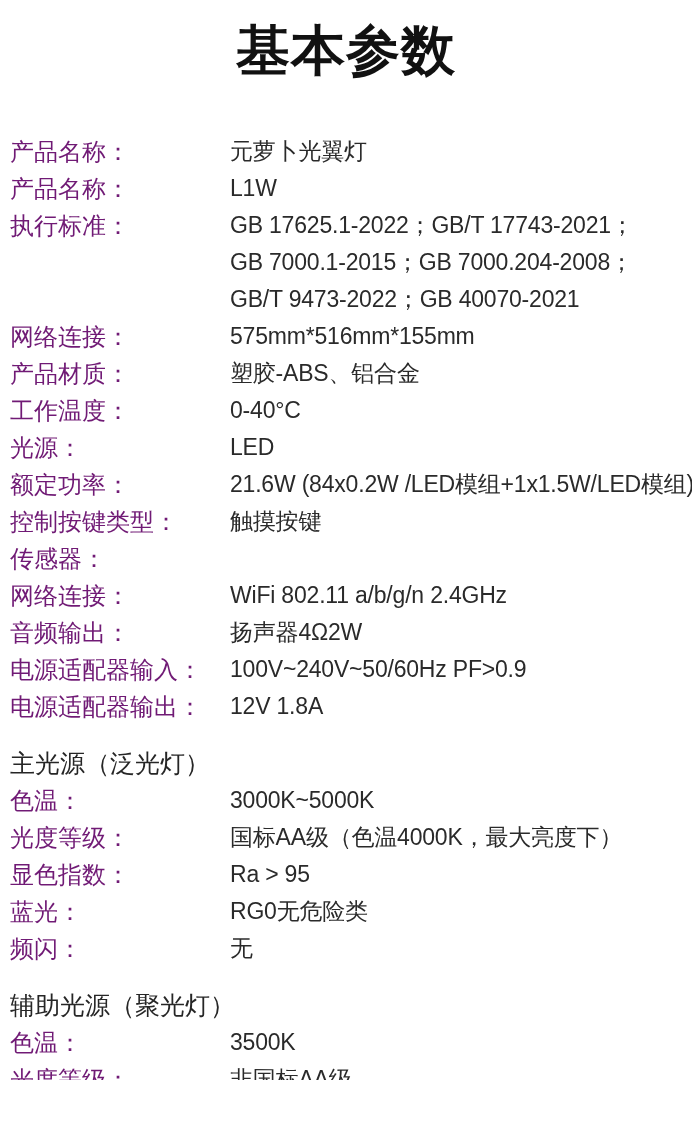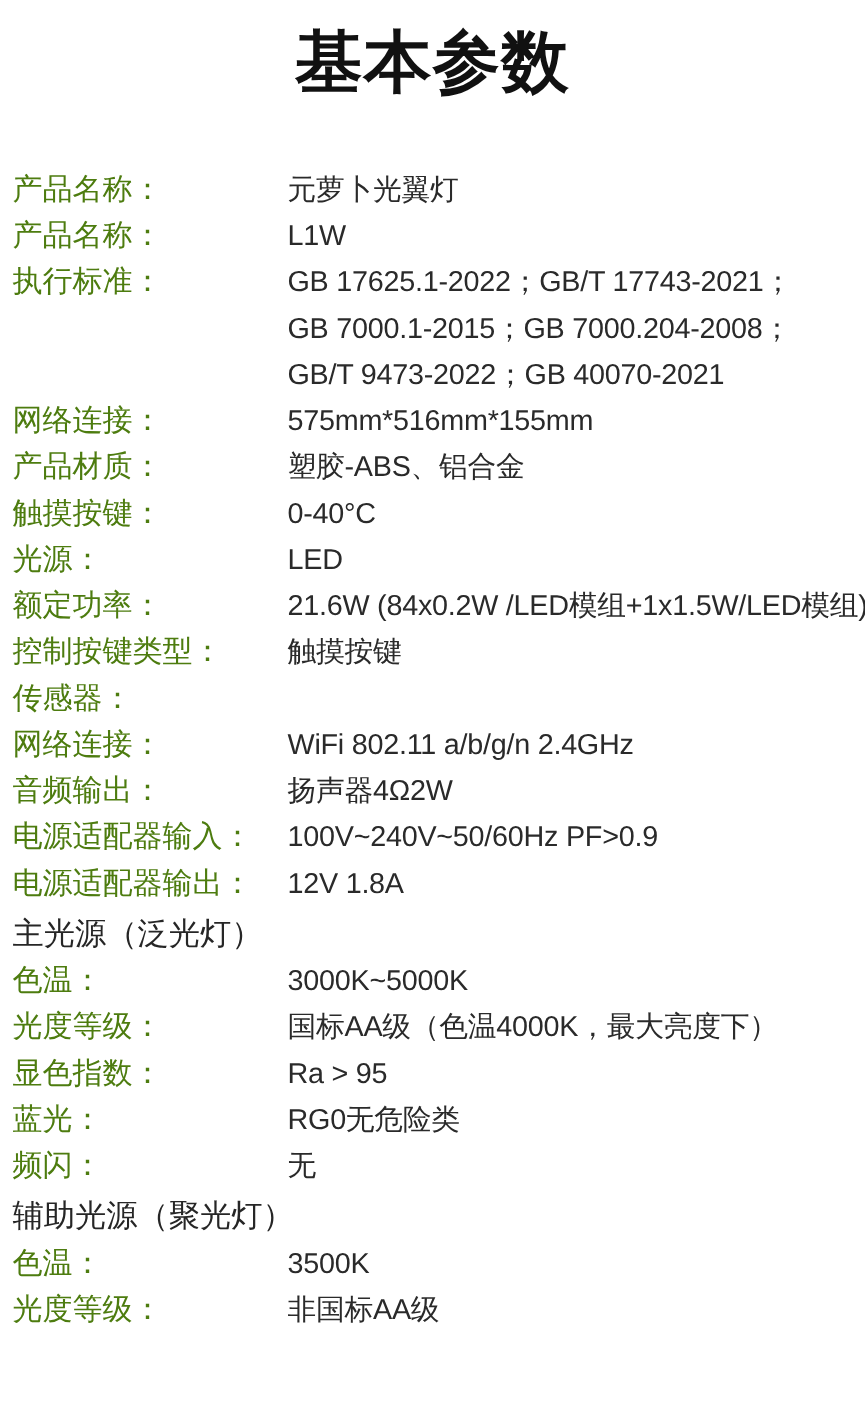--- a/index.html
+++ b/index.html
@@ -22,35 +22,35 @@
     font-weight: 700;
     letter-spacing: 1px;
     color: #111111;
   }
   .specs {
     margin-top: 49px;
     padding-left: 10px;
     padding-right: 4px;
   }
   .section { margin: 0; }
-  .section.gapped { margin-top: 4px; }
+  .section.gapped { margin-top: 20px; }
   .heading {
     font-size: 25px;
     line-height: 37px;
     font-weight: 500;
     color: #262626;
     white-space: pre;
   }
   .row { display: flex; align-items: flex-start; }
   .label {
     flex: 0 0 220px;
     font-size: 24px;
     line-height: 37px;
     font-weight: 500;
-    color: #4d7c0f;
+    color: #701a75;
     white-space: pre;
   }
   .value {
     flex: 1 1 auto;
     font-size: 23px;
     line-height: 37px;
     font-weight: 400;
     letter-spacing: -0.2px;
     color: #2a2a2a;
     white-space: pre;
@@ -79,21 +79,21 @@
         </div>
         <div class="row">
           <span class="label">网络连接：</span>
           <span class="value">575mm*516mm*155mm</span>
         </div>
         <div class="row">
           <span class="label">产品材质：</span>
           <span class="value">塑胶-ABS、铝合金</span>
         </div>
         <div class="row">
-          <span class="label">触摸按键：</span>
+          <span class="label">工作温度：</span>
           <span class="value">0-40°C</span>
         </div>
         <div class="row">
           <span class="label">光源：</span>
           <span class="value">LED</span>
         </div>
         <div class="row">
           <span class="label">额定功率：</span>
           <span class="value">21.6W (84x0.2W /LED模组+1x1.5W/LED模组)</span>
         </div>

